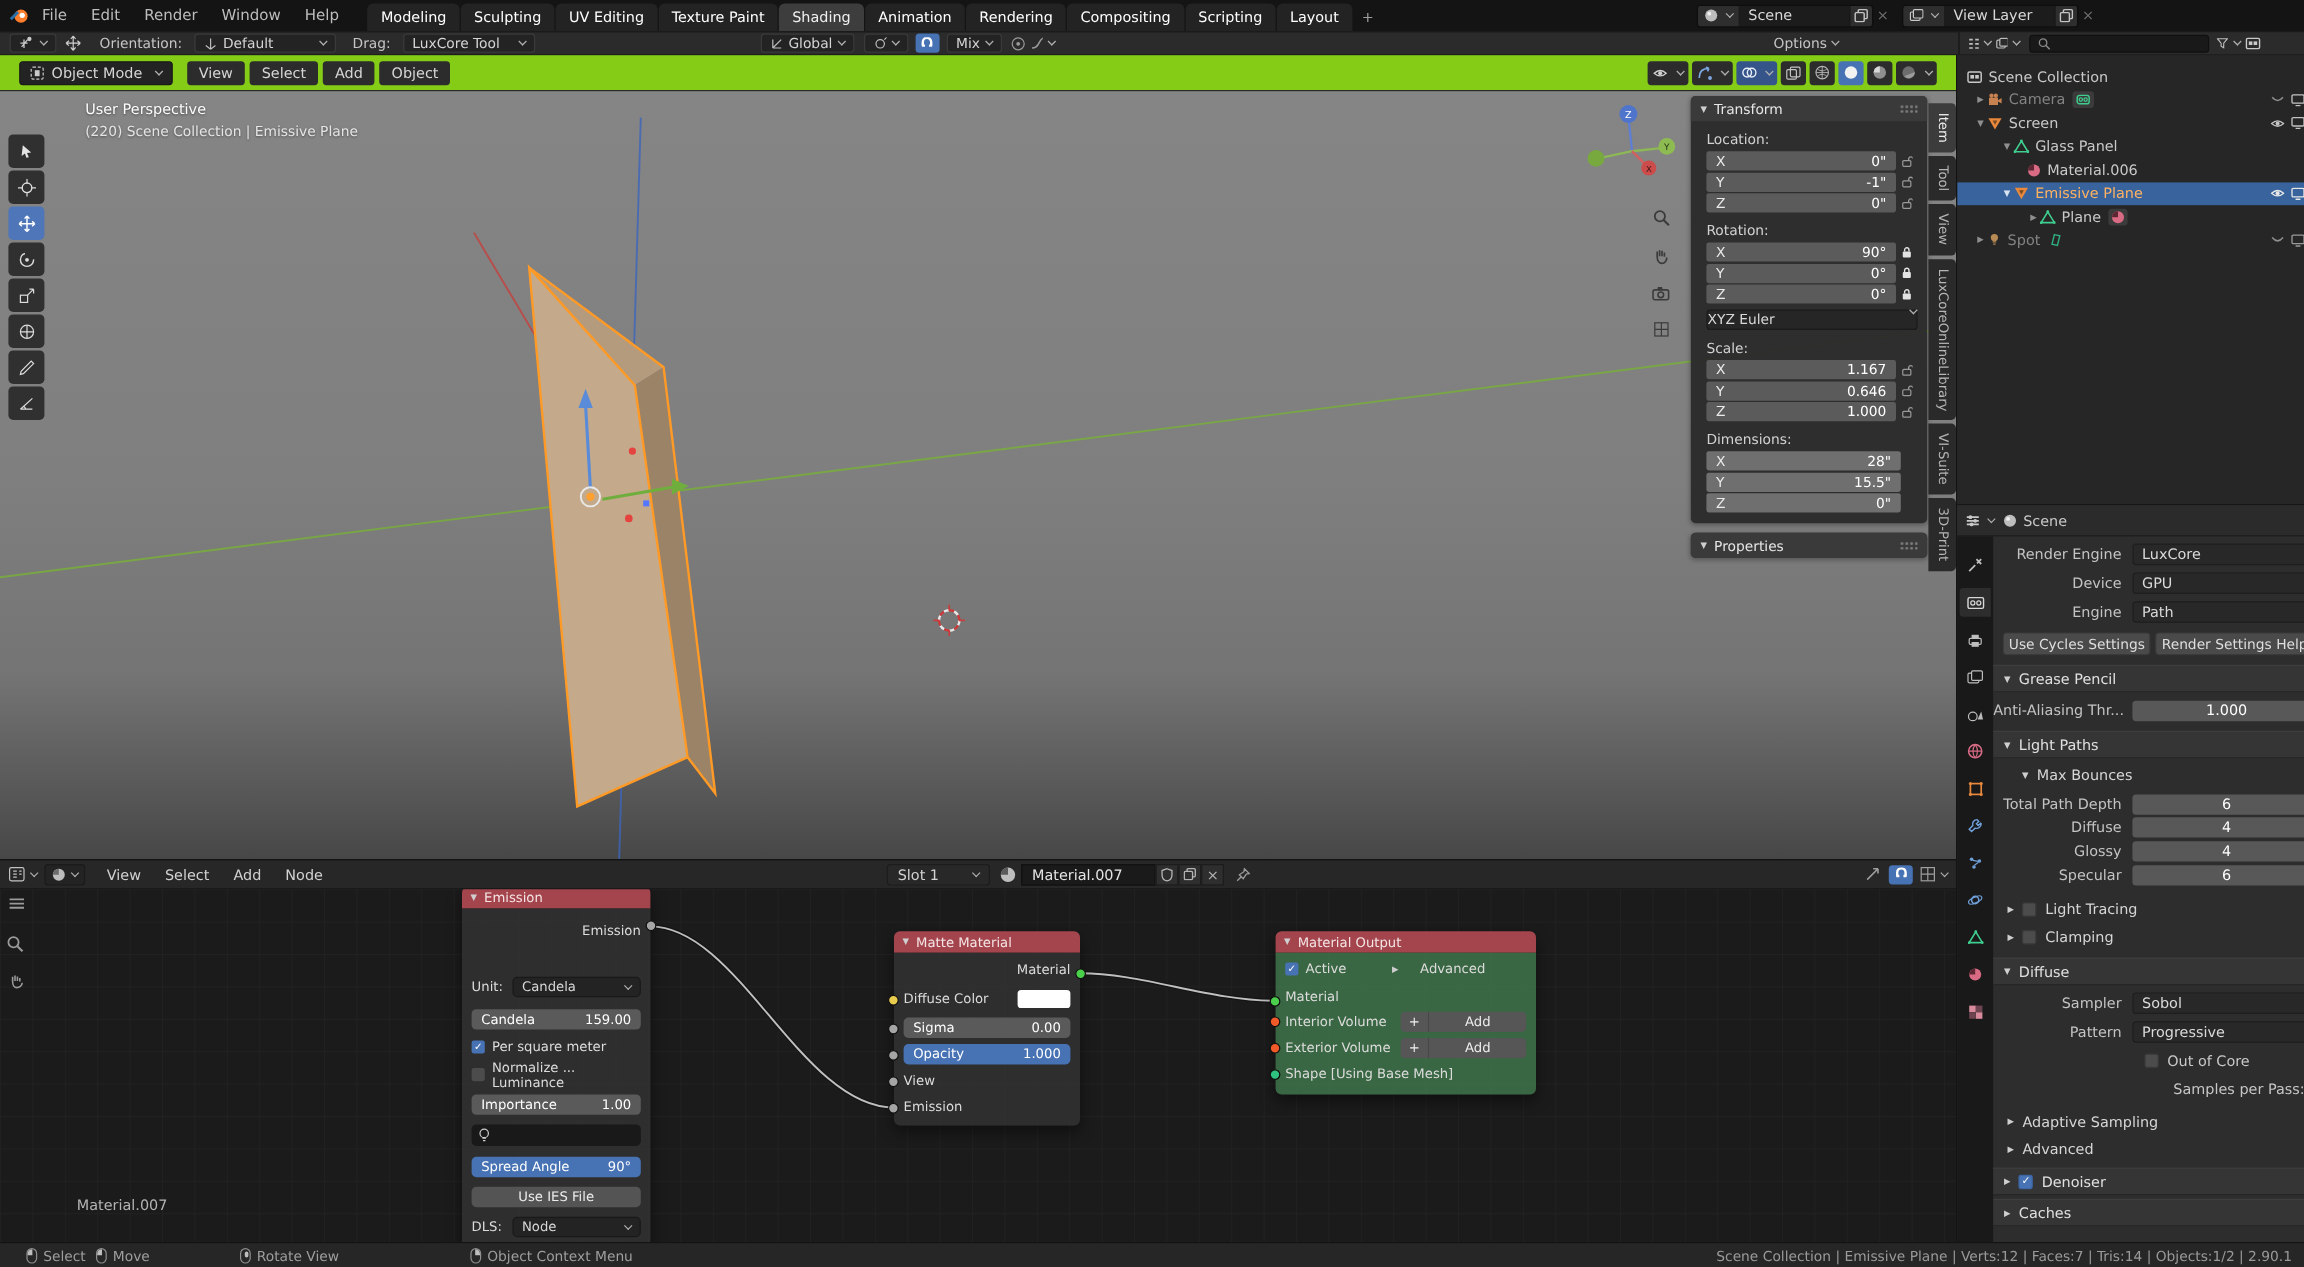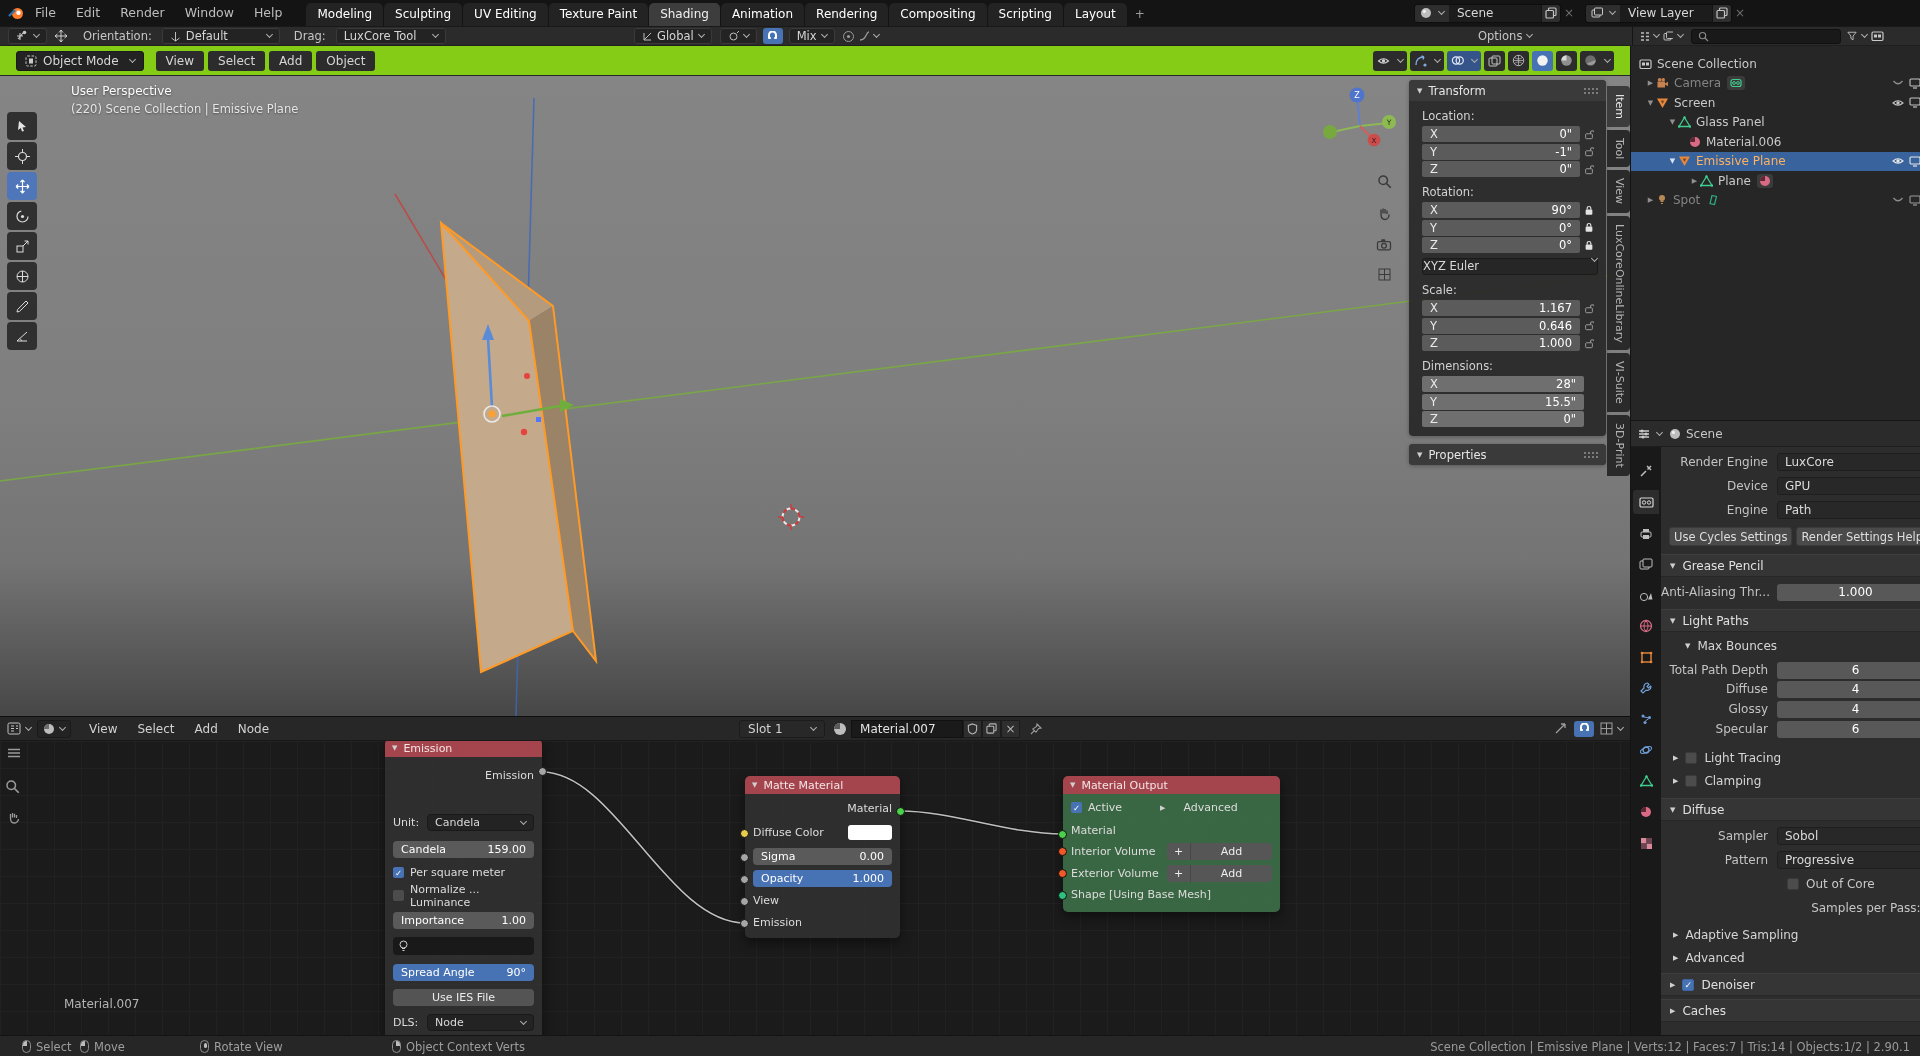--- a/index.html
+++ b/index.html
@@ -1336,16 +1336,16 @@
   <div class="hint" style="left:200px">
       <span class="mouse m">
         <i></i>
       </span>
       <span>Rotate View</span>
     </div>
   <div class="hint" style="left:392px">
       <span class="mouse r">
         <i></i>
       </span>
-      <span>Object Context Verts</span>
+      <span>Object Context Menu</span>
     </div>
   <div class="stats">Scene Collection | Emissive Plane | Verts:12 | Faces:7 | Tris:14 | Objects:1/2 | 2.90.1</div>
 </div>
 
 </body></html>

